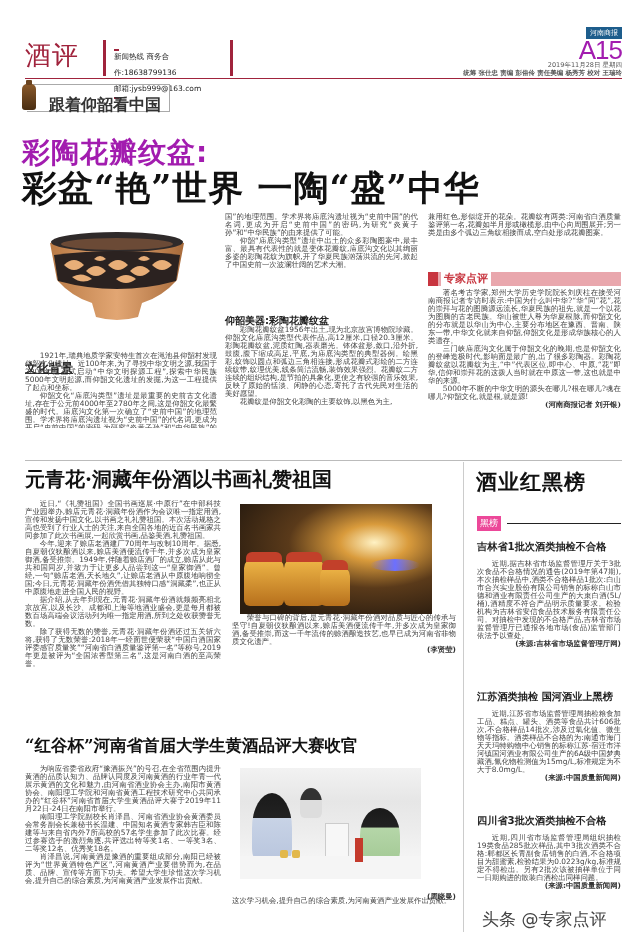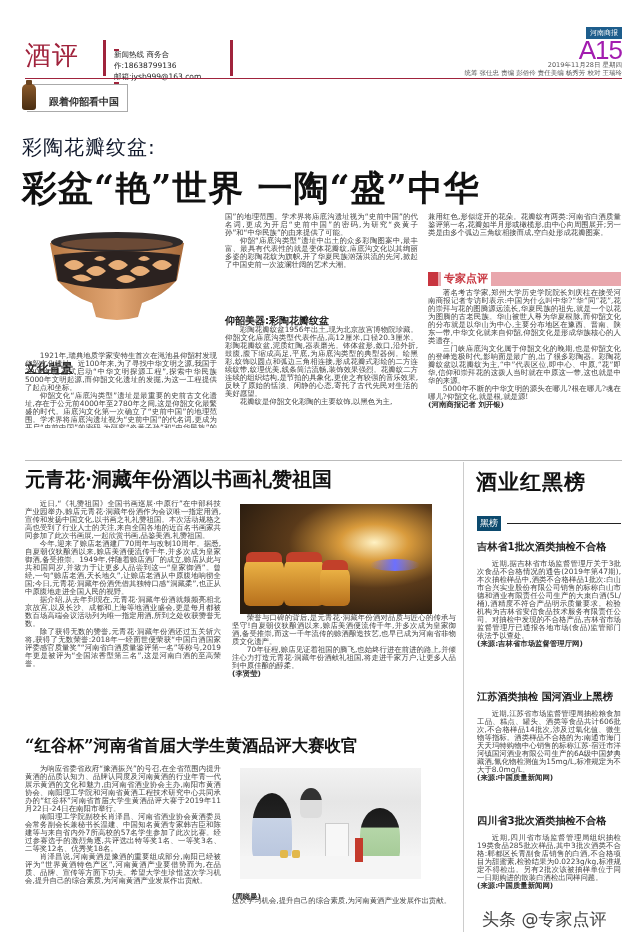--- a/index.html
+++ b/index.html
@@ -2,52 +2,52 @@
 <html><head>
 <meta charset="utf-8">
 <style>
   * { margin: 0; padding: 0; box-sizing: border-box; }
   html, body { width: 640px; height: 942px; background: #fff; overflow: hidden; }
   body { font-family: "DejaVu Sans", "Liberation Sans", sans-serif; color: #333; position: relative; }
   .abs { position: absolute; }
 
   
   .section-name { left: 25px; top: 38px; font-family: "DejaVu Serif", serif; font-size: 26px; color: #a0233c; font-weight: 300; letter-spacing: 1px; }
-  .contact-box { left: 103px; top: 40px; width: 130px; height: 36px; border-left: 3px solid #a0233c; border-right: 3px solid #a0233c; padding: 9px 5px 0 8px; font-size: 7.5px; line-height: 11px; color: #222; }
+  .contact-box { left: 103px; top: 40px; width: 130px; height: 36px; border-left: 3px solid #a0233c; border-right: 3px solid #a0233c; padding: 9px 5px 0 8px; font-size: 7.5px; line-height: 16px; color: #222; }
   .contact-box::before, .contact-box::after { content:""; position:absolute; width:5px; height:2px; background:#a0233c; }
   .rule-top { left: 25px; top: 78px; width: 597px; height: 1px; background: #a0233c; }
   .paper-badge { right: 18px; top: 27px; background: #1d5d8c; color: #fff; font-size: 7px; padding: 1px 4px; font-family: "DejaVu Serif", serif; }
   .page-num { right: 18px; top: 35px; font-size: 26px; color: #a21caf; font-family: "Liberation Sans", sans-serif; letter-spacing: -1px; }
   .date-line { right: 18px; top: 61px; font-size: 6.5px; color: #555; }
-  .staff-line { right: 18px; top: 69px; font-size: 6.5px; color: #555; }
-
-  .column-tag { left: 27px; top: 84px; height: 28px; border: 1px solid #aaa; border-left: none; padding: 10px 8px 4px 22px; font-size: 10px; font-weight: bold; color: #333; }
+  .staff-line { right: 18px; top: 69px; font-size: 6.5px; color: #555; font-weight: bold; }
+
+  .column-tag { left: 27px; top: 84px; height: 28px; border: 1px solid #aaa; border-left: none; padding: 10px 8px 4px 22px; font-size: 16px; font-weight: bold; color: #333; }
   .bottle-icon { left: 22px; top: 84px; width: 14px; height: 26px; background: linear-gradient(#8b5a2b, #4a2e12); border-radius: 5px 5px 3px 3px; }
   .bottle-icon::before { content:""; position:absolute; left:4px; top:-4px; width:6px; height:5px; background:#6b4420; border-radius:1px; }
 
-  .sub-headline { left: 22px; top: 134px; font-size: 20px; color: #0f172a; font-weight: normal; letter-spacing: 1px; }
+  .sub-headline { left: 22px; top: 134px; font-size: 28px; color: #a21caf; font-weight: bold; letter-spacing: 1px; }
   .main-headline { left: 22px; top: 165px; font-family: "DejaVu Serif", serif; font-size: 35px; font-weight: bold; color: #111; letter-spacing: 1px; }
 
   
   .txt { font-size: 7.4px; line-height: 8px; color: #444; text-align: justify; }
   .txt p { text-indent: 2em; }
   .txt-serif { font-family: "DejaVu Serif", serif; }
 
   .bowl { left: 42px; top: 225px; width: 150px; height: 100px; }
   .h-bg { left: 25px; top: 360px; font-size: 12px; font-weight: bold; color: #222; text-decoration: underline; }
   .col1 { left: 25px; top: 352px; width: 192px; }
   .col2 { left: 225px; top: 213px; width: 193px; }
   .h-ys { left: 225px; top: 314px; font-size: 10px; font-weight: bold; color: #222; }
   .col2b { left: 225px; top: 326px; width: 193px; }
   .col3 { left: 428px; top: 213px; width: 193px; }
   .expert-head { left: 428px; top: 272px; width: 193px; height: 14px; background: #e9a7ad; }
   .expert-head .sq { position:absolute; left:0; top:0; width:10px; height:14px; background:#c8353f; }
   .expert-head .lbl { position:absolute; left:13px; top:-1px; background:#fff; padding: 0 3px; font-family:"DejaVu Serif",serif; font-size:11px; font-weight:bold; color:#c8353f; }
   .col3b { left: 428px; top: 289px; width: 193px; }
-  .byline { text-align: left; font-weight: bold; color: #333; }
+  .byline { text-align: right; font-weight: bold; color: #333; }
 
   .divider-h { left: 25px; top: 460px; width: 597px; height: 1px; background: #bbb; }
   .divider-v { left: 463px; top: 462px; width: 1px; height: 470px; background: #ccc; }
 
   
   .h2 { left: 25px; top: 466px; font-family: "DejaVu Serif", serif; font-size: 20px; font-weight: bold; color: #111; }
   .a2c1 { left: 25px; top: 500px; width: 196px; }
   .cellar { left: 240px; top: 504px; width: 192px; height: 110px; background: radial-gradient(ellipse at 70% 35%, #fff2c4 0%, #d99b3c 18%, #5a3a1a 45%, #2b1d10 80%); overflow: hidden; }
   .jar { position:absolute; bottom:8px; width:40px; height:48px; border-radius: 10px 10px 6px 6px; background: linear-gradient(#f0b848, #b66f1c); }
   .jar::before { content:""; position:absolute; left:2px; right:2px; top:-6px; height:10px; background:#c2402a; border-radius:6px 6px 0 0; }
@@ -56,21 +56,21 @@
 
   
   .h3 { left: 25px; top: 735px; font-family: "DejaVu Serif", serif; font-size: 16.5px; font-weight: bold; color: #111; }
   .a3c1 { left: 25px; top: 765px; width: 196px; }
   .classroom { left: 240px; top: 768px; width: 181px; height: 111px; background: linear-gradient(#f2f2f2 0%, #e6e6e6 30%, #ececec 55%, #fafafa 100%); overflow:hidden; }
   .person { position:absolute; border-radius: 50% 50% 20% 20%; }
   .a3c2 { left: 232px; top: 897px; width: 224px; }
 
   
   .h-right { left: 476px; top: 468px; font-family: "DejaVu Serif", serif; font-size: 21px; font-weight: bold; color: #111; letter-spacing: 1px; }
-  .black-tag { left: 477px; top: 516px; background: #0c4a6e; color: #fff; font-family: "DejaVu Serif", serif; font-size: 9px; padding: 1px 3px; }
+  .black-tag { left: 477px; top: 516px; background: #ec4899; color: #fff; font-family: "DejaVu Serif", serif; font-size: 9px; padding: 1px 3px; }
   .black-rule { left: 507px; top: 523px; width: 114px; height: 1px; background: #222; }
   .rh { font-size: 10.2px; font-weight: bold; color: #222; left: 477px; }
   .rc { left: 477px; width: 144px; }
 
   .watermark { left: 482px; top: 908px; font-size: 17px; color: #444; letter-spacing: 0px; text-shadow: 0 0 2px #fff, 0 0 3px #fff; }
 </style>
 </head>
 <body>
 
 <div class="abs section-name">酒评</div>
@@ -154,21 +154,20 @@
   <p>除了获得无数的赞誉,元青花·洞藏年份酒还过五关斩六将,获得了无数荣誉:2018年一经面世便荣获“中国白酒国家评委感官质量奖”“河南省白酒质量鉴评第一名”等称号,2019年更是被评为“全国浓香型第三名”,这是河南白酒的至高荣誉。</p>
 </div>
 <div class="abs cellar">
   <div class="jar" style="left:4px"></div>
   <div class="jar" style="left:44px"></div>
   <div class="jar" style="left:80px;width:30px;height:40px"></div>
   <div class="flame"></div>
 </div>
 <div class="abs txt a2c2">
   <p>荣誉与口碑的背后,是元青花·洞藏年份酒对品质与匠心的传承与坚守!自夏朝仪狄酿酒以来,赊店美酒便流传千年,并多次成为皇家御酒,备受推崇,而这一千年流传的赊酒酿造技艺,也早已成为河南省非物质文化遗产。</p>
-  <p>70年征程,赊店见证着祖国的腾飞,也始终行进在前进的路上,并倾注心力打造元青花·洞藏年份酒献礼祖国,将走进千家万户,让更多人品到中原佳酿的醇柔。</p>
   <div class="byline">(李贤莹)</div>
 </div>
 
 <div class="abs h3">“红谷杯”河南省首届大学生黄酒品评大赛收官</div>
 <div class="abs txt a3c1" style="height:170px;overflow:hidden">
   <p>为响应省委省政府“豫酒振兴”的号召,在全省范围内提升黄酒的品质认知力、品牌认同度及河南黄酒的行业年青一代展示黄酒的文化和魅力,由河南省酒业协会主办,南阳市黄酒协会、南阳理工学院和河南省黄酒工程技术研究中心共同承办的“红谷杯”河南省首届大学生黄酒品评大赛于2019年11月22日-24日在南阳市举行。</p>
   <p>南阳理工学院副校长肖泽昌、河南省酒业协会黄酒委员会常务副会长兼秘书长温建、中国知名黄酒专家韩吉臣和陈建等与来自省内外7所高校的57名学生参加了此次比赛。经过参赛选手的激烈角逐,共评选出特等奖1名、一等奖3名、二等奖12名、优秀奖18名。</p>
   <p>肖泽昌说,河南黄酒是豫酒的重要组成部分,南阳已经被评为“世界黄酒特色产区”,河南黄酒产业要借势而为,在品质、品牌、宣传等方面下功夫。希望大学生珍惜这次学习机会,提升自己的综合素质,为河南黄酒产业发展作出贡献。</p>
 </div>
 <div class="abs classroom">

